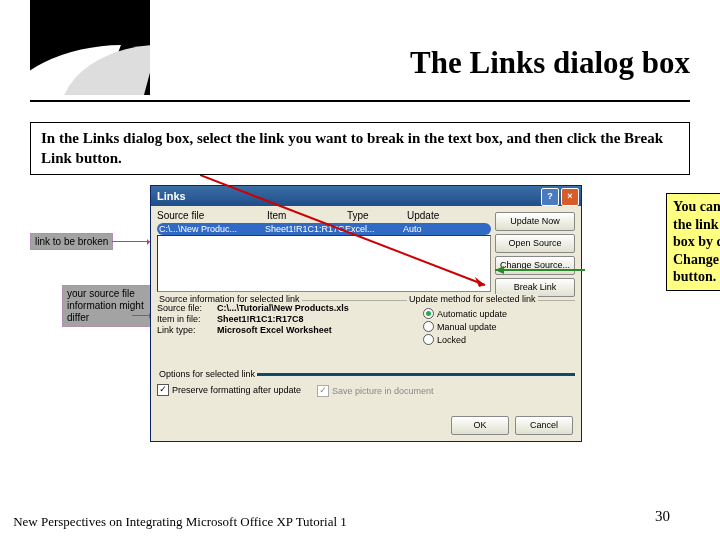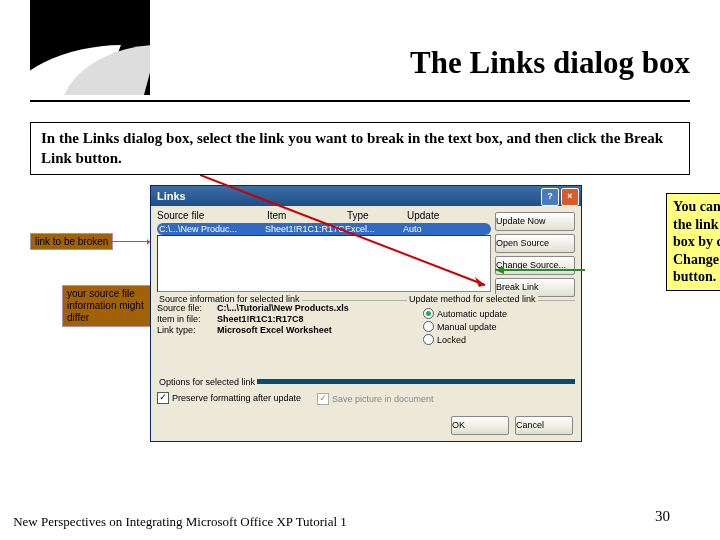--- a/index.html
+++ b/index.html
@@ -140,21 +140,21 @@
     display: flex;
     flex-direction: column;
     gap: 3px;
   }
   .winbtn {
     height: 17px;
     border: 1px solid #888;
     border-radius: 2px;
     background: linear-gradient(#fff,#e0e0d0);
     font-size: 9px;
-    text-align: left;
+    text-align: center;
     line-height: 17px;
   }
   .groupline {
     margin: 6px 6px 0 6px;
     border-top: 1px solid #b0b0a0;
     position: relative;
   }
   .grouplabel {
     position: absolute;
     top: -7px;
@@ -178,32 +178,32 @@
   }
   .radio { display:flex; align-items:center; gap:3px; margin-top:2px;}
   .radio .dot {
     width:9px;height:9px;border-radius:50%;
     border:1px solid #555;background:#fff;display:inline-block;position:relative;
   }
   .radio .dot.sel::after{content:"";position:absolute;left:2px;top:2px;width:5px;height:5px;border-radius:50%;background:#2a5;}
   .opts {
     position: absolute;
     left: 6px; right: 6px;
-    bottom: 36px;
-    border-top: 5px solid #0c4a6e;
+    bottom: 44px;
+    border-top: 3px solid #0c4a6e;
   }
   .optlabel{position:absolute;top:-7px;left:0;font-size:9px;background:#ece9d8;padding:0 2px;}
   .check { display:flex;align-items:center;gap:3px;font-size:9px;margin-top:8px;}
   .check.dis { color:#888; margin-left:160px; margin-top:-11px;}
   .cb{width:10px;height:10px;border:1px solid #555;background:#fff;display:inline-block;font-size:9px;line-height:9px;text-align:center;}
   .okcancel{position:absolute;right:8px;bottom:6px;display:flex;gap:6px;}
   .okcancel .winbtn{width:56px;margin-top:33px;}
   .annot {
     position: absolute;
-    background: #a16207;
+    background: #a3a3a3;
     border: 1px solid #b090b0;
     font-family: Arial, sans-serif;
     font-size: 10px;
     padding: 2px 4px;
   }
   .ann1 { left: 0; top: 48px; }
   .arrow-r {
     position:absolute;height:0;border-top:1px solid #b46;
   }
   .arrow-r::after{content:"";position:absolute;right:-1px;top:-3px;border:3px solid transparent;border-left-color:#b46;}

